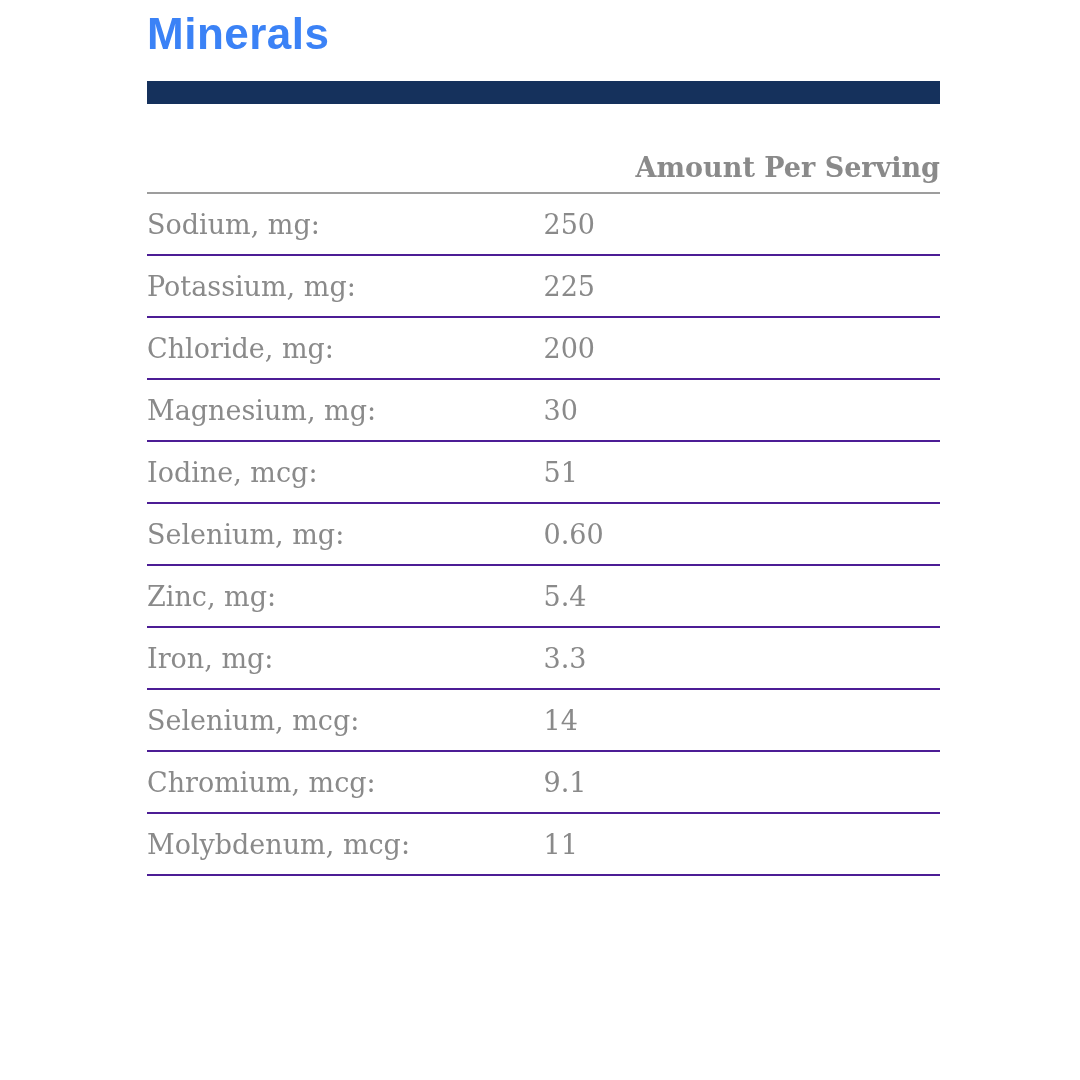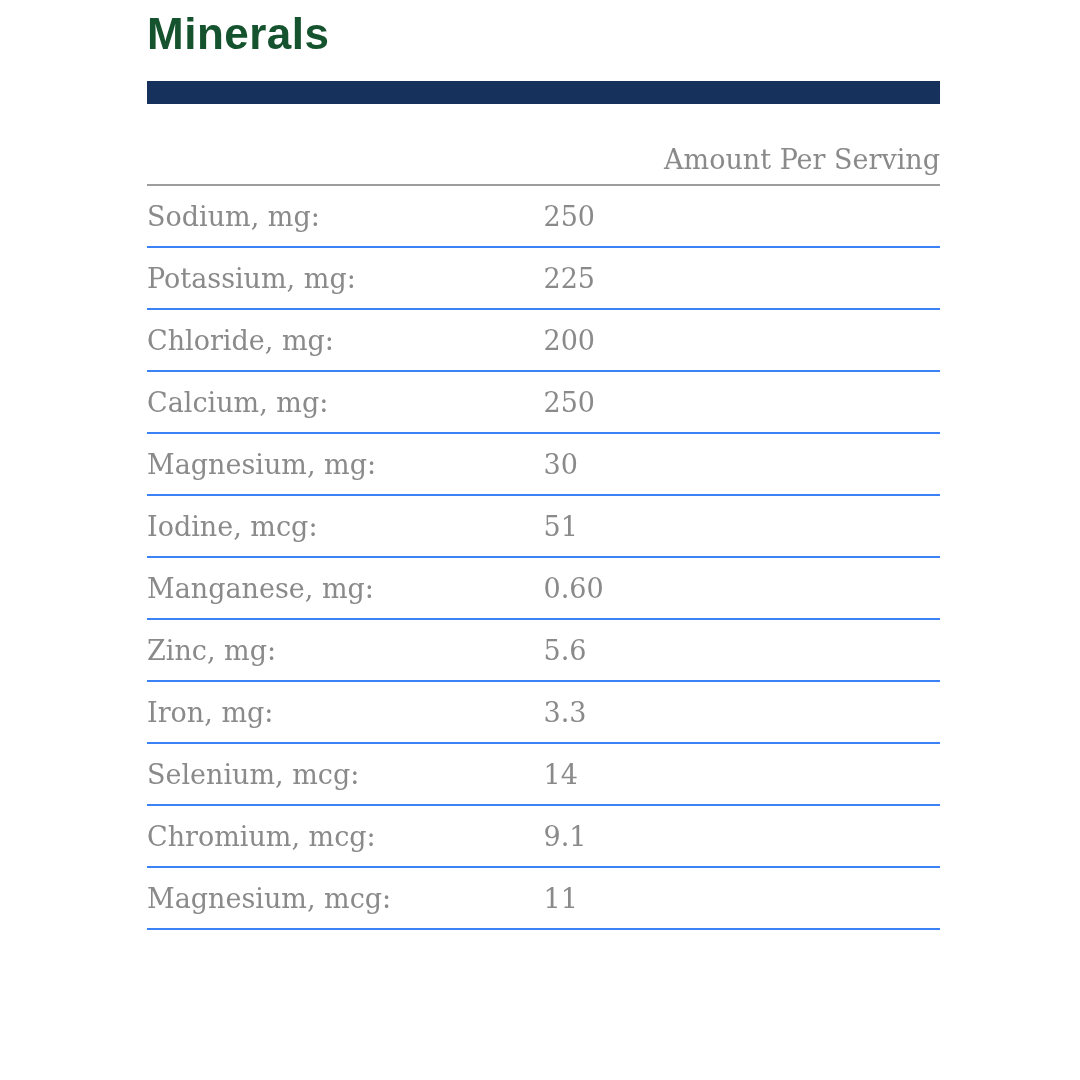--- a/index.html
+++ b/index.html
@@ -22,48 +22,48 @@
   }
   .section-title {
     margin: 0;
     padding-top: 12px;
     height: 50px;
     font-family: "Liberation Sans", sans-serif;
     font-weight: 800;
     font-size: 44px;
     letter-spacing: 0.5px;
     line-height: 1.0;
-    color: #14532d;
+    color: #3b82f6;
   }
   .divider-bar {
     margin-top: 19px;
     height: 23px;
     width: 100%;
     background: #15315c;
   }
   table.minerals {
     width: 100%;
     border-collapse: collapse;
     table-layout: fixed;
     font-family: "DejaVu Serif", serif;
     font-size: 27px;
     color: #8a8a8a;
   }
   table.minerals th.amount-header {
-    font-weight: normal;
+    font-weight: bold;
     text-align: right;
     vertical-align: bottom;
     height: 71px;
-    padding: 0 0 9px 0;
+    padding: 8px 0 9px 0;
     border-bottom: 2px solid #9d9d9d;
   }
   table.minerals td {
     height: 60px;
     padding: 0;
-    border-bottom: 2px solid #3b82f6;
+    border-bottom: 2px solid #4c1d95;
     vertical-align: middle;
   }
   table.minerals td.label-cell { text-align: left; }
   table.minerals td.value-cell { text-align: left; }
 </style>
 </head>
 <body>
 
 <div class="content">
 
@@ -84,51 +84,47 @@
         </tr>
         <tr>
           <td class="label-cell">Potassium, mg:</td>
           <td class="value-cell">225</td>
         </tr>
         <tr>
           <td class="label-cell">Chloride, mg:</td>
           <td class="value-cell">200</td>
         </tr>
         <tr>
-          <td class="label-cell">Calcium, mg:</td>
-          <td class="value-cell">250</td>
-        </tr>
-        <tr>
           <td class="label-cell">Magnesium, mg:</td>
           <td class="value-cell">30</td>
         </tr>
         <tr>
           <td class="label-cell">Iodine, mcg:</td>
           <td class="value-cell">51</td>
         </tr>
         <tr>
-          <td class="label-cell">Manganese, mg:</td>
+          <td class="label-cell">Selenium, mg:</td>
           <td class="value-cell">0.60</td>
         </tr>
         <tr>
           <td class="label-cell">Zinc, mg:</td>
-          <td class="value-cell">5.6</td>
+          <td class="value-cell">5.4</td>
         </tr>
         <tr>
           <td class="label-cell">Iron, mg:</td>
           <td class="value-cell">3.3</td>
         </tr>
         <tr>
           <td class="label-cell">Selenium, mcg:</td>
           <td class="value-cell">14</td>
         </tr>
         <tr>
           <td class="label-cell">Chromium, mcg:</td>
           <td class="value-cell">9.1</td>
         </tr>
         <tr>
-          <td class="label-cell">Magnesium, mcg:</td>
+          <td class="label-cell">Molybdenum, mcg:</td>
           <td class="value-cell">11</td>
         </tr>
       </tbody>
   </table>
 
 </div>
 
 </body></html>

